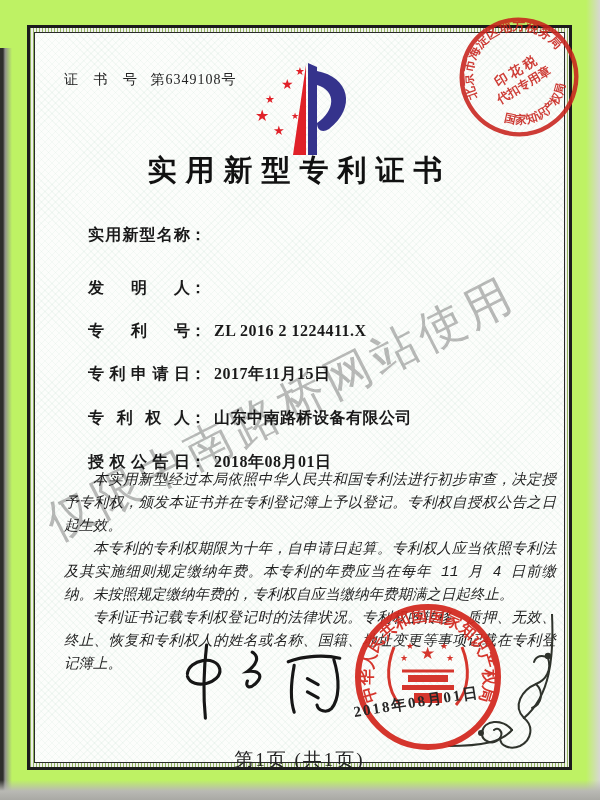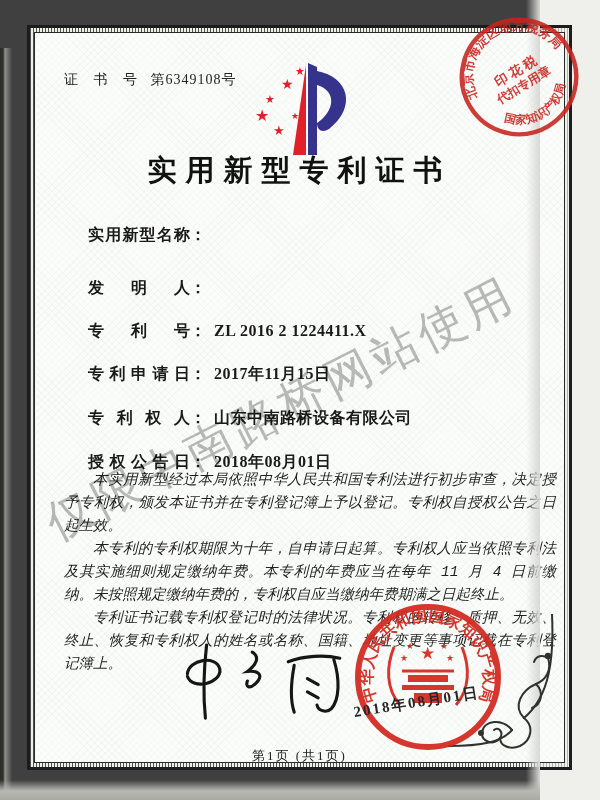--- a/index.html
+++ b/index.html
@@ -1,17 +1,17 @@
 <!DOCTYPE html>
 <html><head>
 <meta charset="utf-8">
 <style>
   html,body{margin:0;padding:0;width:600px;height:800px;overflow:hidden;
     background:#efefec;font-family:"Liberation Serif","DejaVu Serif",serif;}
-  .photo{position:relative;width:540px;height:800px;background:#404040;}
+  .photo{position:relative;width:600px;height:800px;background:#bef264;}
   
   .edge-left{position:absolute;left:0;top:48px;bottom:0;width:12px;
     background:linear-gradient(90deg,#2e2e2c 0,#2e2e2c 3px,#8f8f8b 5px,rgba(200,200,196,0) 12px);}
   .edge-bottom{position:absolute;left:0;right:0;bottom:0;height:20px;
     background:linear-gradient(180deg,rgba(180,180,176,0) 0,#b9b9b4 55%,#a9a9a4 100%);}
   .edge-right{position:absolute;right:0;top:0;bottom:0;width:14px;
     background:linear-gradient(270deg,#d8d8d4 0,rgba(216,216,212,0) 100%);}
 
   .frame{position:absolute;left:27px;top:25px;width:545px;height:745px;
     border:3px solid #1c1c1c;padding:4px;box-sizing:border-box;
@@ -48,21 +48,21 @@
     font-family:"Liberation Sans","DejaVu Sans",sans-serif;
     font-size:16px;font-weight:700;color:#161616;line-height:28px;}
   .signature{position:absolute;left:138px;top:606px;width:180px;height:84px;}
 
   .seal{position:absolute;left:313px;top:564px;width:160px;height:160px;opacity:.93;z-index:2;}
   .seal-date{position:absolute;left:318px;top:660px;z-index:3;
     font-size:15px;font-weight:700;color:#272727;letter-spacing:2px;
     transform:rotate(-9deg);}
 
   .footer{position:absolute;left:0;right:0;top:714px;text-align:center;
-    font-size:13px;color:#222;letter-spacing:2px;}
+    font-size:19px;color:#222;letter-spacing:2px;}
 
   .tax-stamp{position:absolute;left:418px;top:-22px;width:132px;height:132px;
     opacity:.88;z-index:5;transform:rotate(-31deg);}
 
   .ornament{position:absolute;right:4px;bottom:6px;width:112px;height:142px;z-index:1;}
 
   .watermark{position:absolute;left:246px;top:376px;z-index:4;white-space:nowrap;
     transform:translate(-50%,-50%) rotate(-27deg);
     font-size:47px;letter-spacing:5px;color:rgba(105,105,105,0.45);
     mix-blend-mode:multiply;pointer-events:none;

